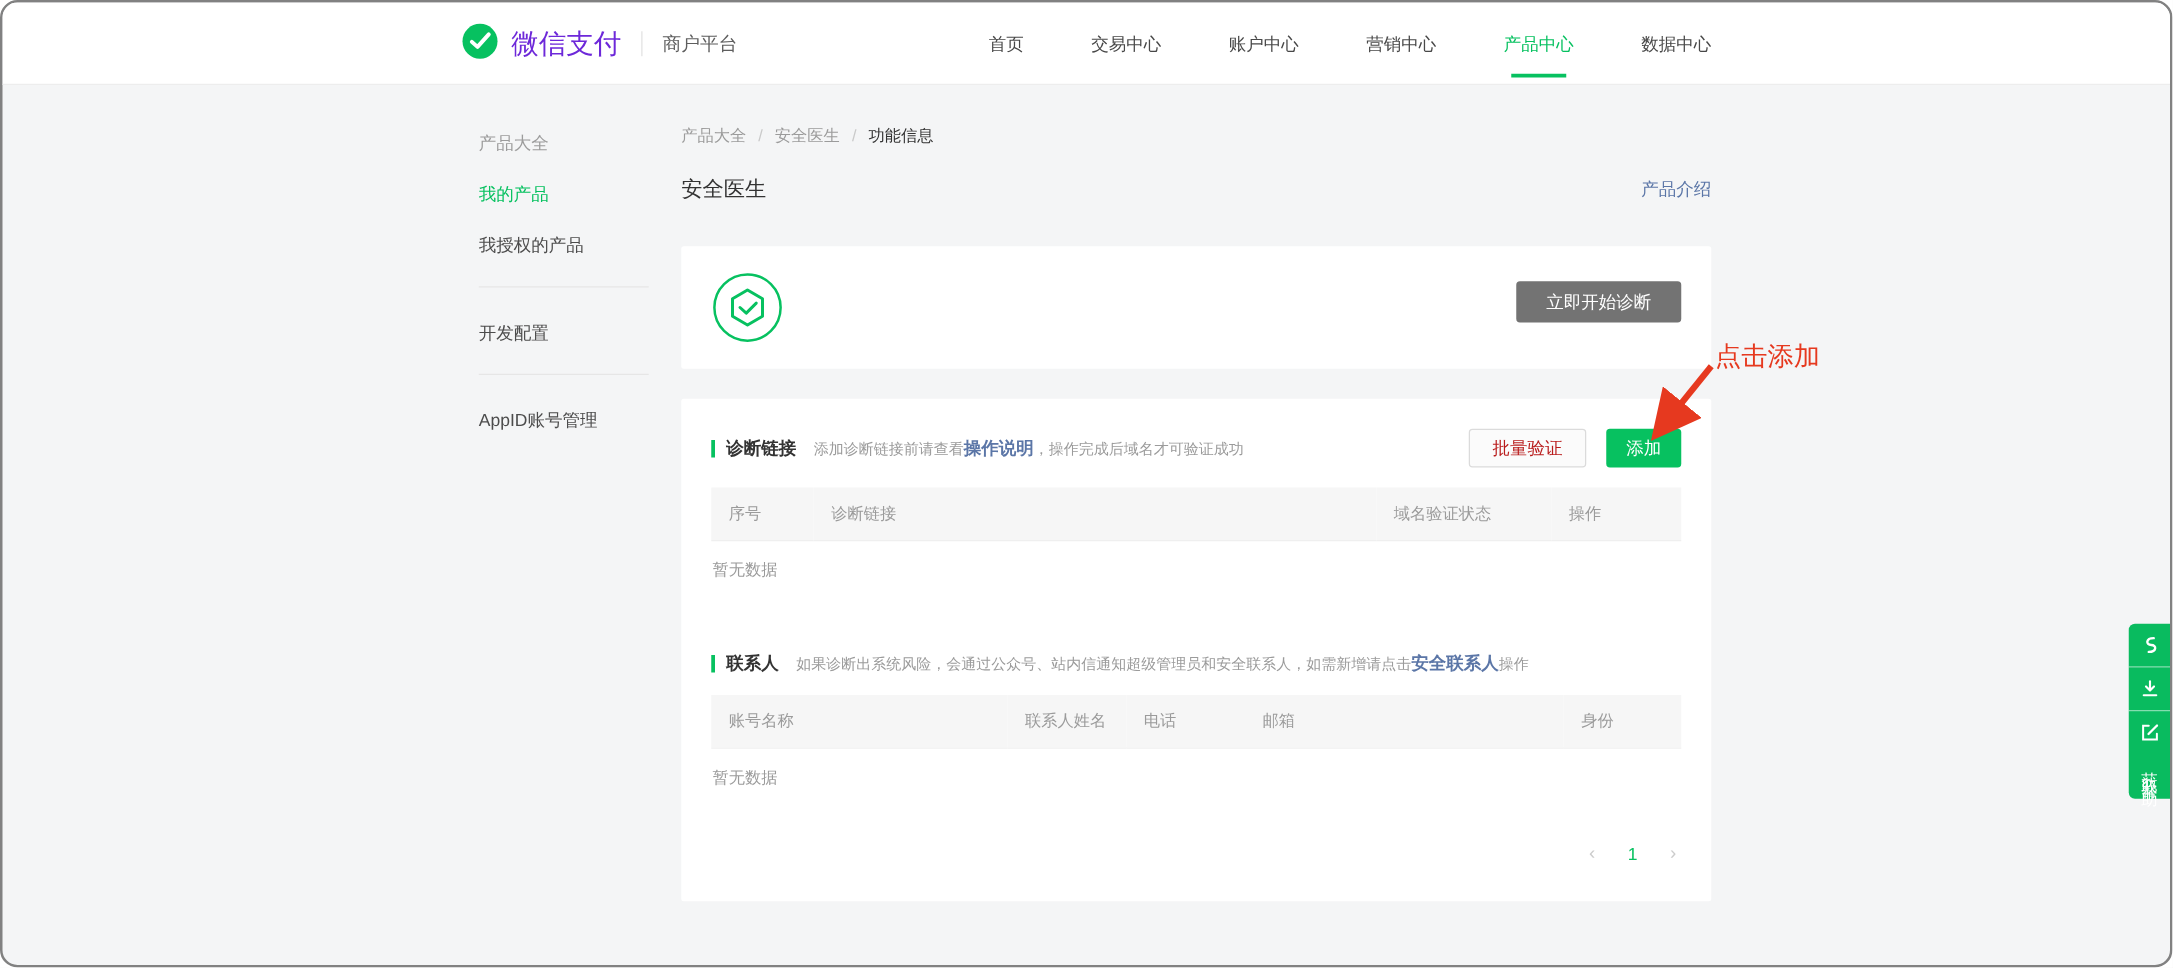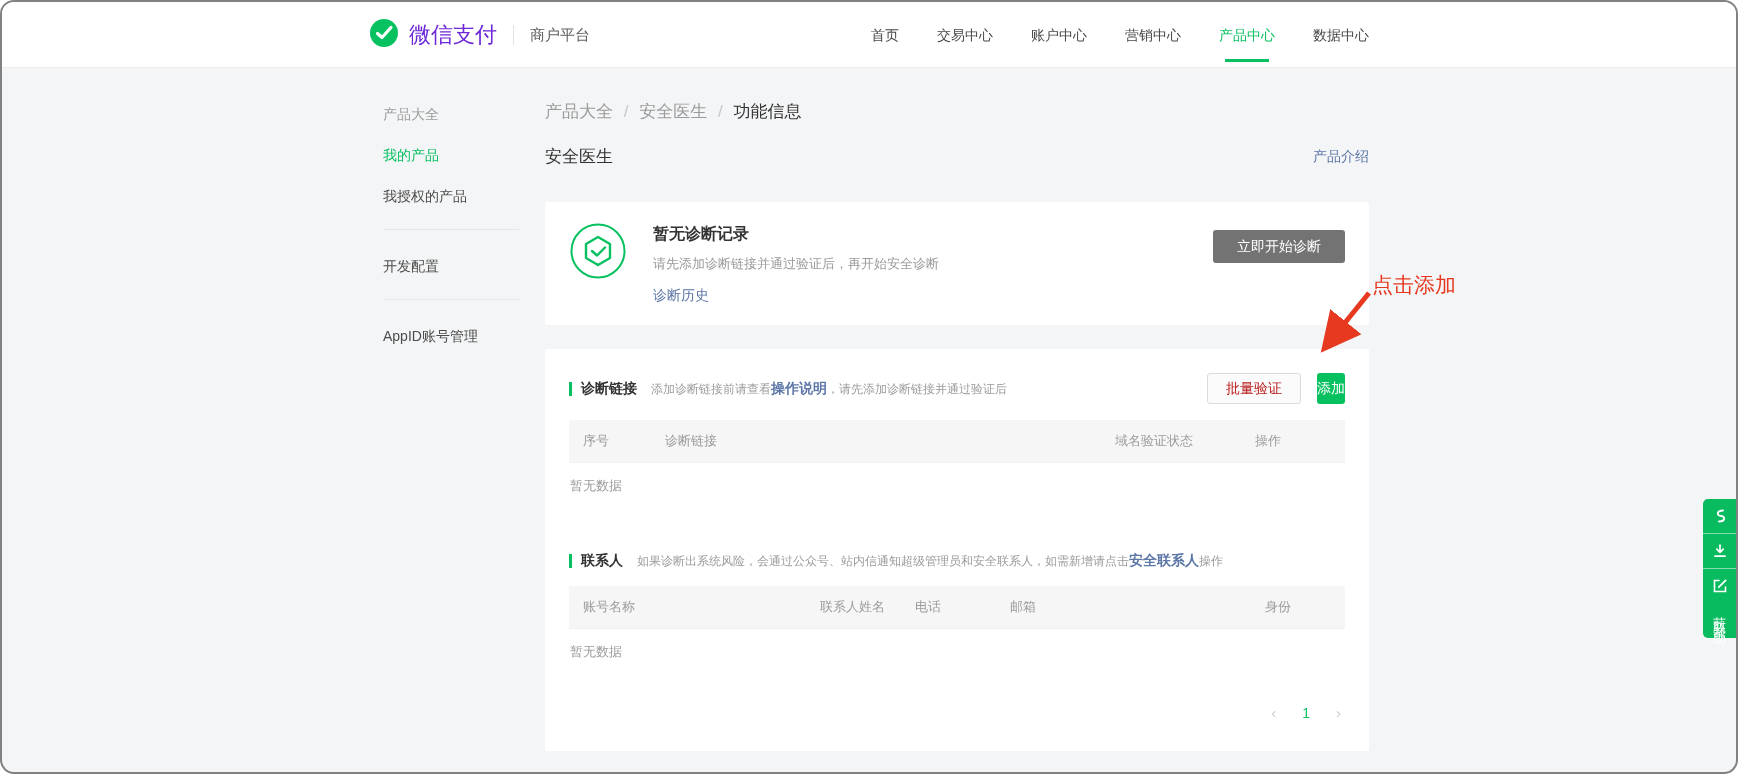--- a/index.html
+++ b/index.html
@@ -11,39 +11,39 @@
 
   .container{ width:1000px; margin:0 auto; }
 
   
   .topbar{ height:66px; background:#fff; border-bottom:1px solid #ededed; }
   .header-inner{ display:flex; align-items:center; height:66px; }
   .logo-group{ display:flex; align-items:center; }
   .brand-text{ font-size:22px; color:#6d28d9; margin-left:10px; }
   .logo-divider{ width:1px; height:20px; background:#e2e2e2; margin:0 16px; }
   .platform-text{ font-size:15px; color:#5e5e5e; }
-  .topnav{ margin-left:auto; display:flex; gap:38px; }
+  .topnav{ margin-left:auto; display:flex; gap:54px; }
   .nav-item{ position:relative; font-size:14px; color:#484848; height:66px;
              line-height:66px; cursor:pointer; white-space:nowrap; }
   .nav-item.active{ color:#07c160; }
   .nav-item.active::after{ content:""; position:absolute; left:50%; transform:translateX(-50%);
              bottom:6px; width:44px; height:3px; background:#07c160; }
 
   
   .page-body{ height:706px; }
   .body-inner{ display:flex; position:relative; height:100%; }
 
   .sidebar{ width:164px; flex-shrink:0; padding:38px 0 0 14px; }
   .side-item{ font-size:14px; color:#4c4c4c; margin-bottom:23px; cursor:pointer; }
   .side-item.muted{ color:#9c9c9c; }
   .side-item.active{ color:#07c160; }
   .side-divider{ border:none; border-top:1px solid #e6e6e6; margin:0 14px 28px 0; }
 
   .content{ flex:1; margin-left:12px; }
-  .breadcrumb{ margin-top:32px; font-size:17px; color:#9b9b9b; }
+  .breadcrumb{ margin-top:32px; font-size:13px; color:#9b9b9b; }
   .breadcrumb .crumb{ cursor:pointer; }
   .breadcrumb .sep{ margin:0 6px; color:#c9c9c9; }
   .breadcrumb .current{ color:#333; }
 
   .title-row{ display:flex; align-items:center; margin-top:22px; }
   .page-title{ font-size:17px; color:#333; font-weight:normal; margin:0; }
   .intro-link{ margin-left:auto; font-size:14px; color:#5b76a7; cursor:pointer; }
 
   .card{ background:#fff; border-radius:2px; }
   .card-status{ margin-top:34px; padding:20px 24px; display:flex; }
@@ -59,21 +59,21 @@
   .card-main{ margin-top:24px; padding:24px 24px 30px; min-height:374px; }
 
   .sec-head{ display:flex; align-items:center; }
   .sec-bar{ width:3px; height:14px; background:#07c160; margin-right:9px; flex-shrink:0; }
   .sec-title{ font-size:14px; font-weight:bold; color:#333; }
   .sec-desc{ margin-left:14px; font-size:12px; color:#9b9b9b; }
   .desc-link{ font-size:14px; color:#5b76a7; font-weight:bold; cursor:pointer; }
   .sec-actions{ margin-left:auto; display:flex; gap:16px; }
   .btn-plain{ height:31px; padding:0 18px; background:#fbfbfb; border:1px solid #dbdbdb;
               border-radius:3px; font-size:14px; color:#b91c1c; cursor:pointer; font-family:inherit; }
-  .btn-green{ height:31px; padding:0 0; background:#07c160; border:none; border-radius:3px;
+  .btn-green{ height:31px; padding:0 16px; background:#07c160; border:none; border-radius:3px;
               font-size:14px; color:#fff; cursor:pointer; font-family:inherit; }
 
   table{ width:100%; border-collapse:collapse; margin-top:16px; }
   thead tr{ background:#f6f6f6; }
   th{ font-size:13px; color:#9b9b9b; font-weight:normal; text-align:left; height:42px;
       padding:0 14px; border-bottom:1px solid #efefef; }
   .empty-cell{ text-align:left; font-size:13px; color:#9b9b9b; height:48px; }
 
   .t1-c1{ width:82px; } .t1-c3{ width:140px; } .t1-c4{ width:104px; }
   .t2-c1{ width:237px; } .t2-c2{ width:95px; } .t2-c3{ width:95px; } .t2-c4{ width:255px; }
@@ -158,35 +158,30 @@
         </div>
 
         <section class="card card-status">
           <span class="status-icon">
             <svg width="58" height="58" viewBox="0 0 58 58">
               <circle cx="29" cy="29" r="26.5" fill="none" stroke="#07c160" stroke-width="2"></circle>
               <path d="M29 15 L41 22 L41 36 L29 43 L17 36 L17 22 Z" fill="none" stroke="#07c160" stroke-width="2.4" stroke-linejoin="round"></path>
               <path d="M23 29 L28 33.5 L36 25.5" fill="none" stroke="#07c160" stroke-width="2.4" stroke-linecap="round" stroke-linejoin="round"></path>
             </svg>
           </span>
-          <div class="status-body">
-            <div class="status-title">暂无诊断记录</div>
-            <div class="status-desc">请先添加诊断链接并通过验证后，再开始安全诊断</div>
-            <span class="history-link">诊断历史</span>
-          </div>
           <button class="start-btn">立即开始诊断</button>
         </section>
 
         <section class="card card-main">
 
           <div class="sec-head">
             <span class="sec-bar"></span>
             <span class="sec-title">诊断链接</span>
             <span class="sec-desc">
-              <span>添加诊断链接前请查看</span><span class="desc-link">操作说明</span><span>，请先添加诊断链接并通过验证后</span>
+              <span>添加诊断链接前请查看</span><span class="desc-link">操作说明</span><span>，操作完成后域名才可验证成功</span>
             </span>
             <span class="sec-actions">
               <button class="btn-plain">批量验证</button>
               <button class="btn-green">添加</button>
             </span>
           </div>
 
           <table>
             <thead>
               <tr>

